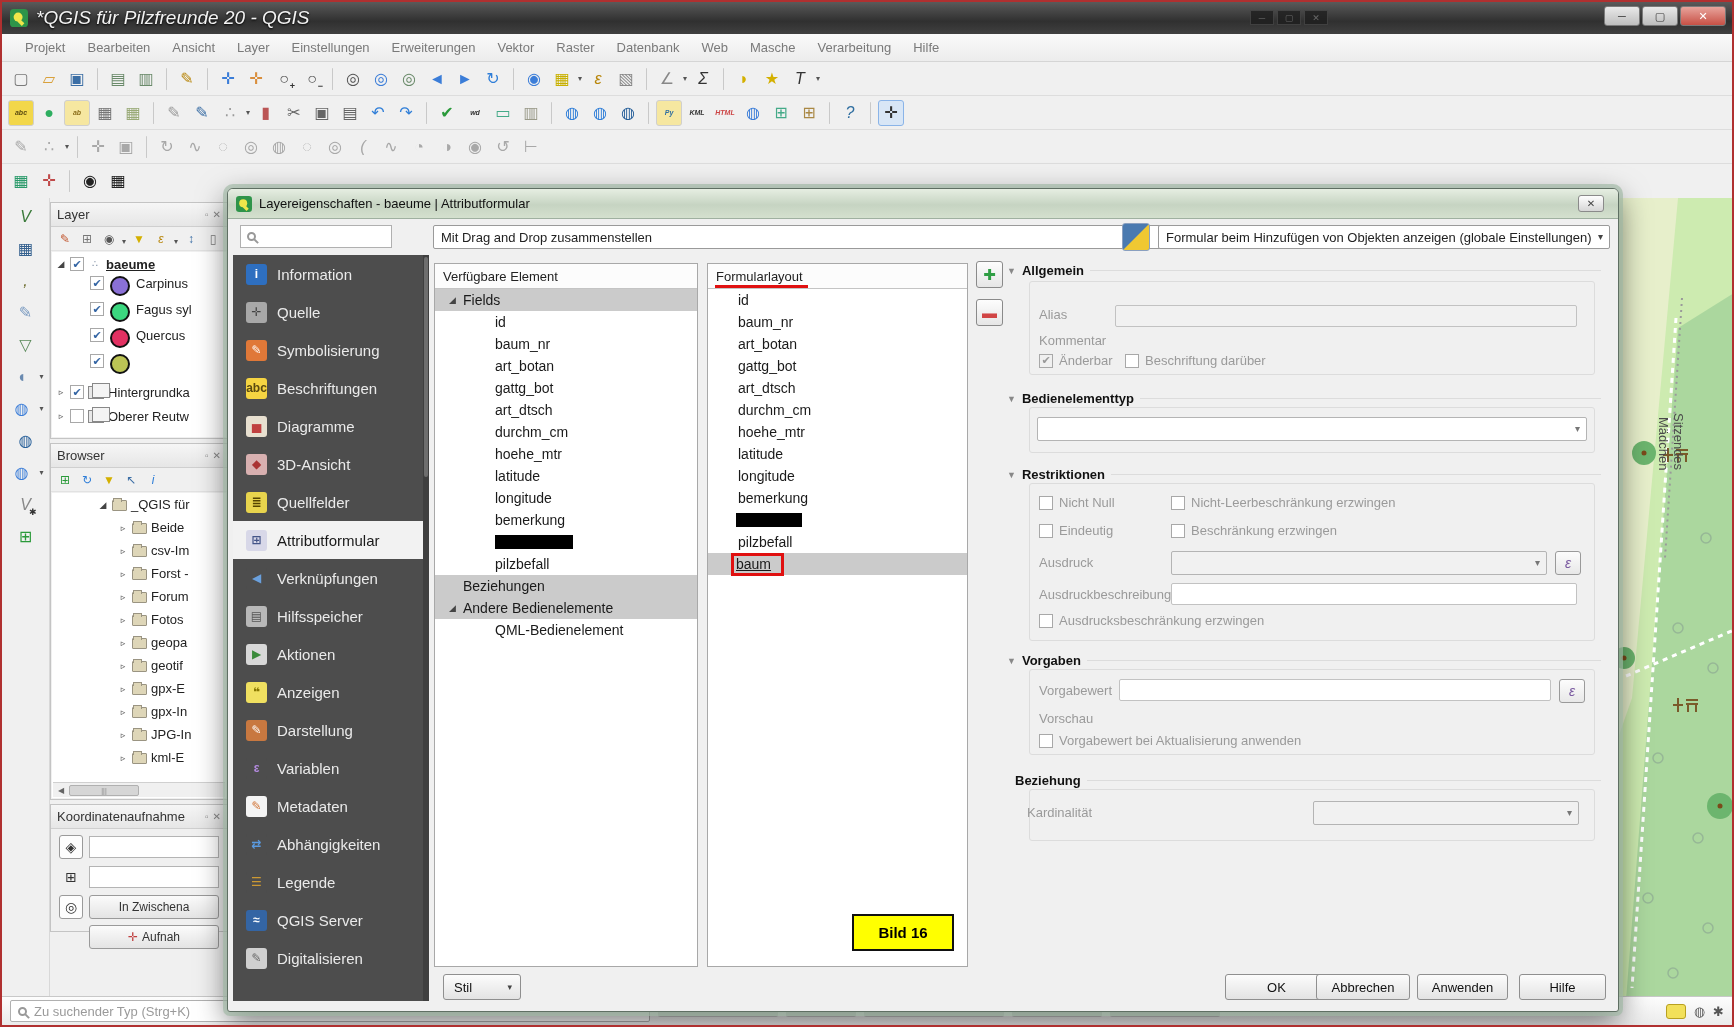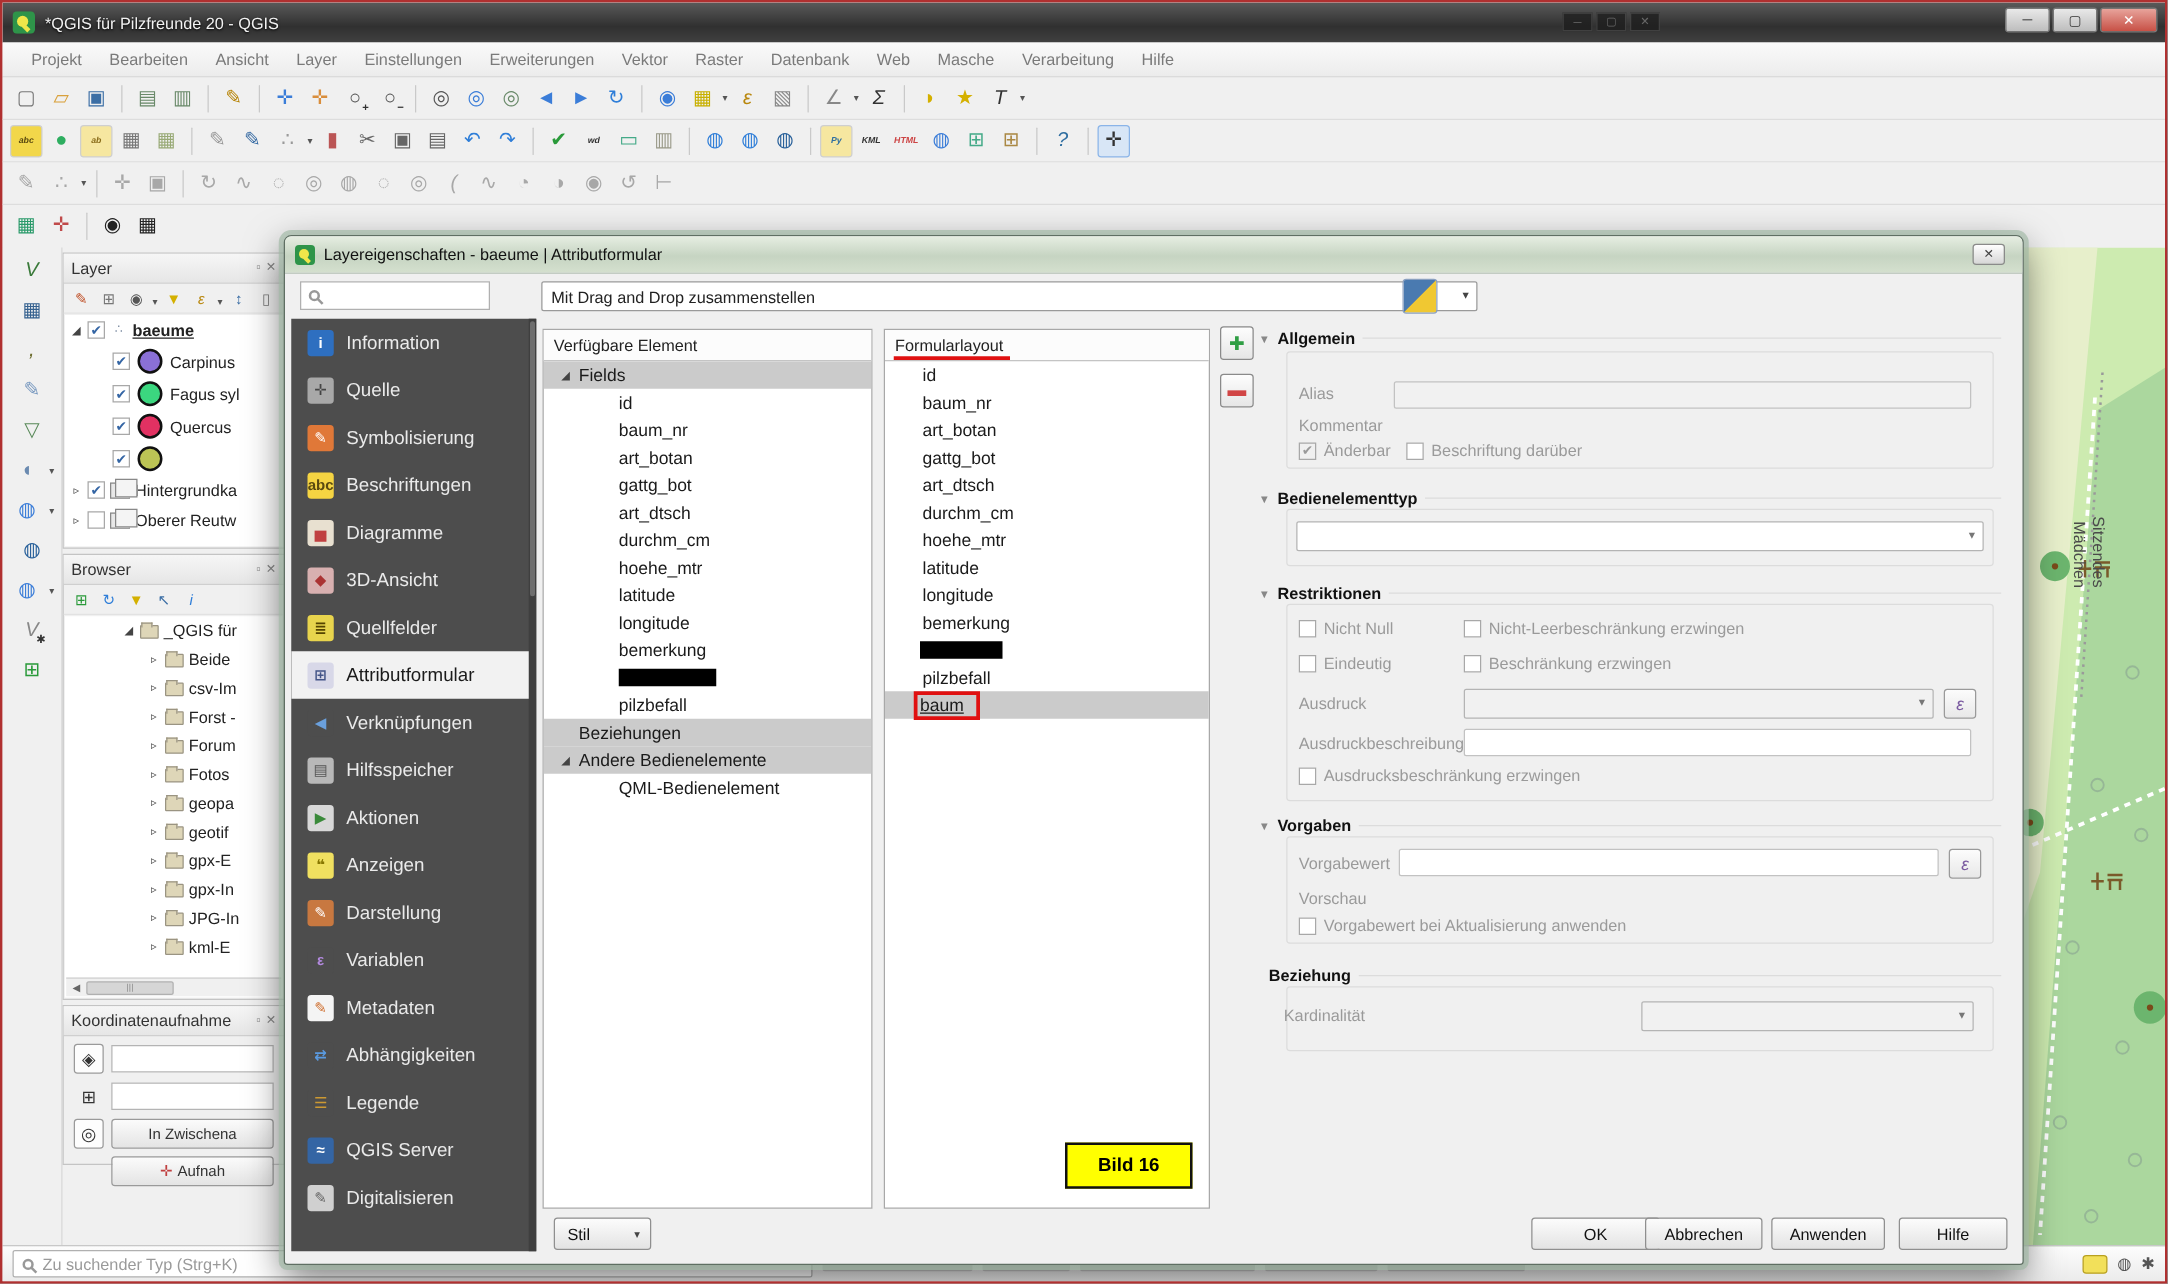--- a/index.html
+++ b/index.html
@@ -4,21 +4,21 @@
 <style>
   * { margin:0; padding:0; box-sizing:border-box; }
   html,body { background:#555; font-family:"Liberation Sans","DejaVu Sans",sans-serif; }
   #screen { position:relative; width:1734px; height:1027px; background:#f0f0f0;
             border:2px solid #b03030; overflow:hidden; }
 
   
   .titlebar { position:absolute; left:0; top:0; width:100%; height:32px;
     background:linear-gradient(180deg,#5a5a5a,#303030 60%,#404040); display:flex; align-items:center; }
   .titlebar .qlogo { width:18px; height:18px; margin:0 8px 0 8px; }
-  .titlebar .ttext { color:#f2f2f2; font-size:13px; text-shadow:0 1px 2px #000; }
+  .titlebar .ttext { color:#f2f2f2; font-size:19px; text-shadow:0 1px 2px #000;font-style:italic; }
   .winbtns { position:absolute; right:6px; top:4px; display:flex; gap:2px; }
   .winbtn { width:36px; height:20px; border:1px solid #7a7a7a; border-radius:3px;
     background:linear-gradient(#e9e9e9,#bdbdbd); color:#333; font-size:11px;
     display:flex; align-items:center; justify-content:center; }
   .winbtn.close { background:linear-gradient(#e8a49c,#c75045); color:#fff; width:46px; }
   .bgwinbtns { position:absolute; left:1248px; top:8px; display:flex; gap:3px; opacity:.75; }
   .bgwinbtns span { width:24px; height:15px; background:#1c1c1c; border:1px solid #444;
     color:#777; font-size:9px; display:flex; align-items:center; justify-content:center; }
 
   
@@ -58,21 +58,21 @@
   .ptb .tbicon { width:20px; height:20px; } .ptb .tbicon .g { font-size:12px; }
   .treearea { background:#fff; position:absolute; left:1px; right:1px; bottom:1px; overflow:hidden; }
   .trow { display:flex; align-items:center; height:24px; font-size:13px; color:#222;
     white-space:nowrap; padding-left:4px; gap:4px; }
   .tri { width:10px; font-size:9px; color:#444; text-align:center; flex:none; }
   .cb { width:14px; height:14px; border:1px solid #a8a8a8; background:#fff; flex:none;
     display:flex; align-items:center; justify-content:center; font-size:11px; color:#3465a4; }
   .cb.checked::after { content:"✔"; }
   .cb.dis { background:#f0f0f0; } .cb.dis::after { color:#9a9a9a; }
   .dot { width:20px; height:20px; border-radius:50%; border:2px solid #111; flex:none; }
-  .lsym { display:flex; align-items:center; height:26px; padding-left:38px; gap:6px;
+  .lsym { display:flex; height:26px; padding-left:38px; gap:6px;
     font-size:13px; color:#222; white-space:nowrap; }
   .stack { width:16px; height:13px; border:1px solid #888; background:#e8e8e8; position:relative; flex:none; }
   .stack::before { content:""; position:absolute; left:3px; top:-4px; width:16px; height:13px;
     border:1px solid #888; background:#f4f4f4; }
   .dots3 { width:14px; height:14px; flex:none; color:#7a8aa0; font-size:10px; line-height:14px; text-align:center; }
   .blabel { font-weight:bold; text-decoration:underline; }
   .folder { width:15px; height:11px; background:#ded6b8; border:1px solid #9a9482; border-radius:1px;
     position:relative; flex:none; margin-top:2px; }
   .folder::before { content:""; position:absolute; left:0; top:-3px; width:7px; height:3px;
     background:#ded6b8; border:1px solid #9a9482; border-bottom:none; }
@@ -904,20 +904,23 @@
       <span class="dclose">✕</span>
     </div>
 
     <div class="dsearch">
       <span class="magico"></span>
     </div>
     <div class="combo" style="left:205px;top:36px;width:749px">
       <span>Mit Drag and Drop zusammenstellen</span>
     </div>
     <div class="pybtn"></div>
+    <div class="combo" style="left:930px;top:36px;width:452px">
+      <span>Formular beim Hinzufügen von Objekten anzeigen (globale Einstellungen)</span>
+    </div>
 
     <div class="dsidebar">
 
     <div class="sideitem">
         <span class="sideico" style="background: rgb(46, 111, 192);">
           <i style="font-style: normal; color: rgb(255, 255, 255);">i</i>
           </span>
         <span>Information</span>
       </div>
         <div class="sideitem">

